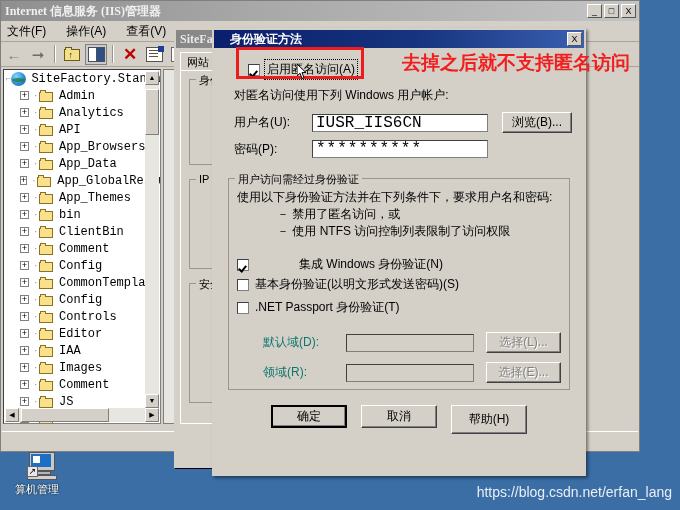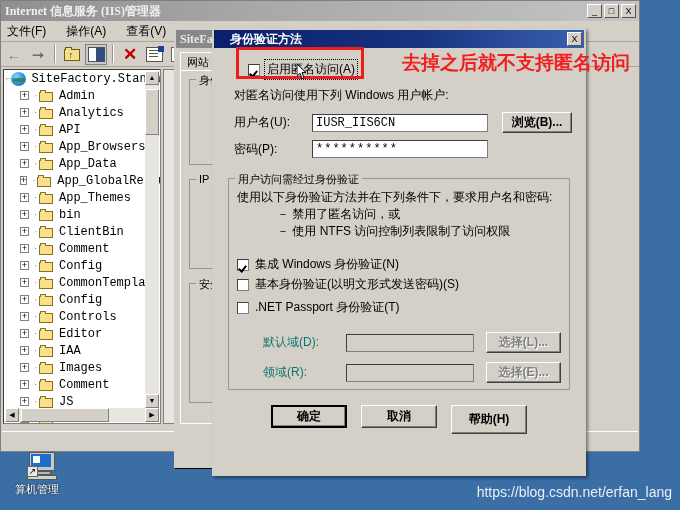--- a/index.html
+++ b/index.html
@@ -109,25 +109,25 @@
   #dlg-body{position:absolute;left:2px;right:2px;top:20px;bottom:2px;padding:8px 10px 0 10px;box-sizing:border-box;}
 
   .row{display:flex;align-items:center;}
   .chk{width:12px;height:12px;background:#fff;border:1px solid #7f7f7f;border-top-color:#404040;border-left-color:#404040;
      box-sizing:border-box;position:relative;flex:0 0 auto;margin-right:6px;}
   .chk.on:after{content:"";position:absolute;left:2px;top:4px;width:3px;height:6px;border:solid #000;border-width:0 2px 2px 0;transform:rotate(40deg);}
   .lbl{font-size:12px;white-space:nowrap;}
   .lbl.focus{outline:1px dotted #000;outline-offset:1px;padding:0 1px;}
   .dim{color:#0f766e;}
   .tinput{height:18px;background:#fff;border:1px solid #7f7f7f;border-top-color:#404040;border-left-color:#404040;
-     box-sizing:border-box;font-family:"Liberation Mono","DejaVu Sans Mono",monospace;font-size:12px;
+     box-sizing:border-box;font-family:"Liberation Mono","DejaVu Sans Mono",monospace;font-size:16px;
      display:flex;align-items:center;padding:0 3px;overflow:hidden;white-space:nowrap;}
   .tinput.disabled{background:#d4d0c8;}
   .btn{height:21px;background:#d4d0c8;border:1px solid #fff;border-right-color:#404040;border-bottom-color:#404040;
-     box-shadow:inset -1px -1px 0 #808080;font-size:12px;display:flex;align-items:center;justify-content:center;box-sizing:border-box;white-space:nowrap;font-weight:bold;}
+     box-shadow:inset -1px -1px 0 #808080;font-size:12px;display:flex;align-items:center;justify-content:center;box-sizing:border-box;white-space:nowrap;}
   .btn.def{border:2px solid #000;}
   .btn.disabled{color:#808080;text-shadow:1px 1px 0 #fff;}
 
   #redbox{position:absolute;left:236px;top:47px;width:128px;height:32px;border:3px solid #ee1c1c;box-sizing:border-box;pointer-events:none;}
   #redtext{position:absolute;left:402px;top:50px;width:272px;color:#f21d1d;font-size:19px;font-weight:bold;line-height:25px;
      font-family:"Liberation Sans","DejaVu Sans",sans-serif;pointer-events:none;}
   #cursor{position:absolute;left:297px;top:64px;width:11px;height:16px;pointer-events:none;}
 </style>
 </head>
 <body>
@@ -438,21 +438,21 @@
     </div>
 
     <div class="gbox" style="margin:20px 2px 0 2px;height:212px;padding:10px 8px 0 8px;">
       <div class="cap">用户访问需经过身份验证</div>
 
       <div style="font-size:12px;">使用以下身份验证方法并在下列条件下，要求用户名和密码:</div>
       <div style="font-size:12px;margin-left:40px;">－ 禁用了匿名访问，或</div>
       <div style="font-size:12px;margin-left:40px;">－ 使用 NTFS 访问控制列表限制了访问权限</div>
 
       <div style="margin-top:16px;">
-        <div class="row" style="margin-top:3px;">
+        <div class="row" style="margin-top:3px;gap:44px;">
           <span class="chk on"></span>
           <span class="lbl">集成 Windows 身份验证(N)</span>
         </div>
         <div class="row" style="margin-top:3px;">
           <span class="chk"></span>
           <span class="lbl">基本身份验证(以明文形式发送密码)(S)</span>
         </div>
         <div class="row" style="margin-top:6px;">
           <span class="chk"></span>
           <span class="lbl">.NET Passport 身份验证(T)</span>

